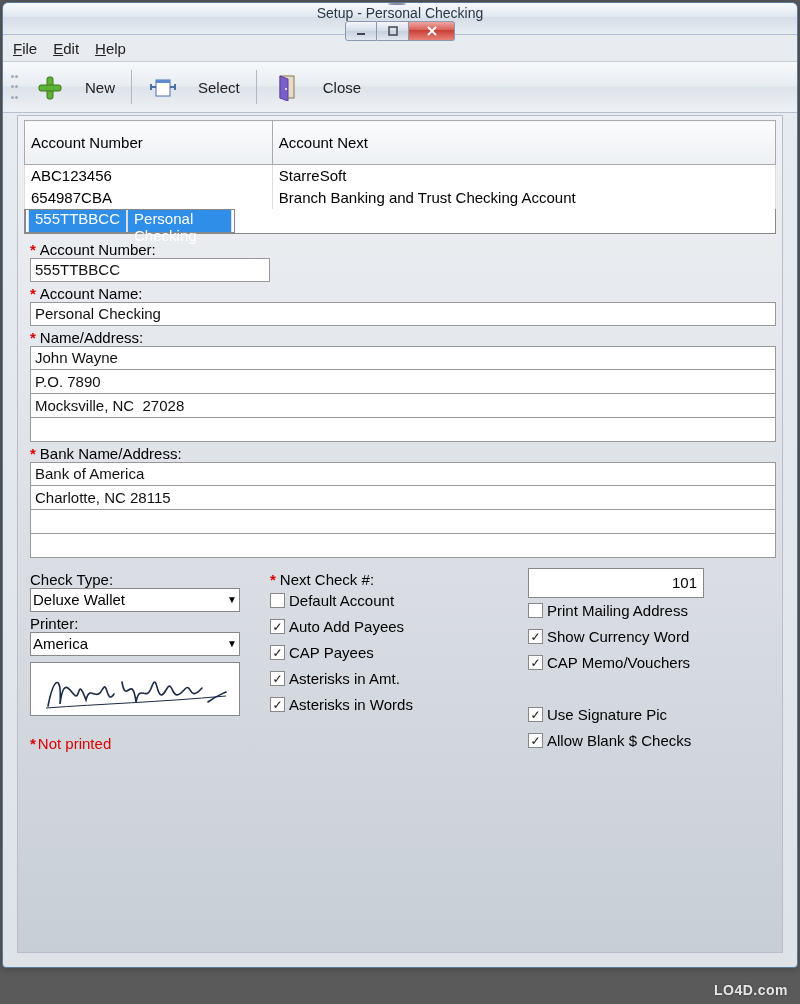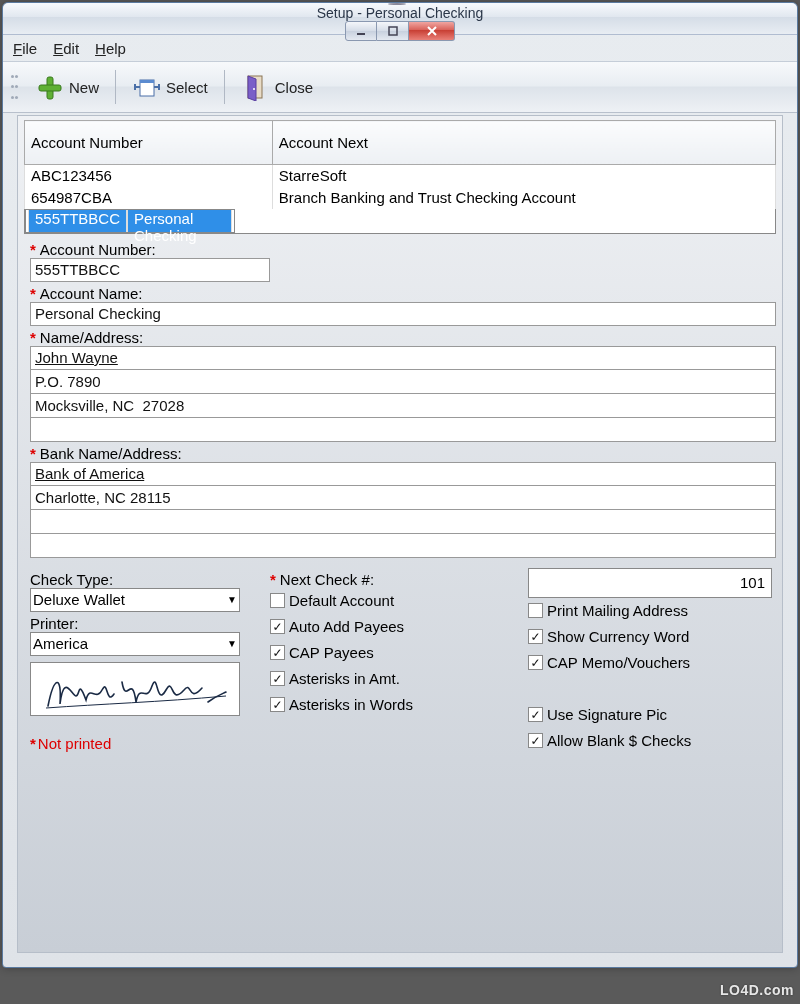--- a/index.html
+++ b/index.html
@@ -16,53 +16,53 @@
 .win-btn.max { border-left: none; }
 .win-btn.close { width: 46px; border-left: none; border-radius: 0 3px 3px 0; background: linear-gradient(#f0a5a0, #d86058 45%, #c83f34 46%, #e98078); color: #fff; font-weight: bold; font-size: 14px; }
 
 .menubar { height: 26px; padding: 3px 10px; display: flex; gap: 16px; align-items: center; color: #222; }
 .menubar span { cursor: pointer; }
 .menubar u { text-decoration: underline; }
 
 .toolbar { height: 52px; background: linear-gradient(#f7f9fb, #e8edf2 48%, #dde3ea 50%, #eef1f5); border-top: 1px solid #c5cdd8; border-bottom: 1px solid #b8c0cc; display:flex; align-items:center; padding: 0 8px; gap: 2px; }
 .tb-grip { width: 8px; height: 32px; display:flex; flex-direction:column; justify-content:space-around; margin-right:4px; }
 .tb-grip i { display:block; width:3px; height:3px; background:#a0aab8; border-radius:50%; box-shadow: 4px 0 #a0aab8; }
-.tb-btn { display:flex; align-items:center; gap:6px; padding: 4px 10px; cursor:pointer; border-radius:3px; color:#222; }
+.tb-btn { display:flex; align-items:center; gap:22px; padding: 4px 10px; cursor:pointer; border-radius:3px; color:#222; }
 .tb-sep { width:1px; height:34px; background:#b0b8c4; margin: 0 4px; }
 .tb-icon { width:28px; height:28px; display:flex; align-items:center; justify-content:center; }
 
 .content { position:absolute; top:112px; left:14px; right:14px; bottom:14px; background: linear-gradient(#eff1f4, #c8ced6); border: 1px solid #b6bec9; padding: 4px 6px 8px; overflow:hidden; }
 
 
 .atable { border:1px solid #888; background:#fff; border-collapse:collapse; width:100%; }
 .atable th { text-align:left; font-weight:normal; background: linear-gradient(#fbfcfd,#edf0f4); border:1px solid #aaa; padding: 13px 6px; height:18px; }
 .atable td { border-left:1px solid #ddd; border-right:1px solid #ddd; padding: 0 6px; height:22px; background:#fff; }
 .atable tr.sel td { background:#2f8fe8; color:#fff; }
 
 .form { padding: 4px 0 0 6px; }
 .lbl { display:flex; align-items:center; gap:2px; margin-top:3px; }
 .req { color:#d00; font-weight:bold; margin-right:2px; }
 .txt { background:#fff; border:1px solid #999; height:24px; padding: 1px 4px; color:#111; }
 .txt.full { width: 100%; }
 .addr-block .txt { border-top:none; }
-.addr-block .txt:first-child { border-top:1px solid #999;text-decoration:underline; }
+.addr-block .txt:first-child { border-top:1px solid #999; }
 
 .bottom { display:flex; margin-top:10px; gap:10px; }
 .col { flex:1; }
 .col.left { flex:0 0 230px; }
 .sel { width:210px; height:24px; border:1px solid #888; background:#fff; padding:0 2px; display:flex; align-items:center; justify-content:space-between; cursor:pointer; }
 .sel .arrow { font-size:10px; }
 .sig { width:210px; height:54px; border:1px solid #888; background:#fff; margin-top:6px; display:flex; align-items:center; justify-content:center; }
 .notprinted { color:#d00; font-size:13px; margin-top:19px; }
 
 .chk-row { display:flex; align-items:center; gap:4px; height:26px; cursor:pointer; }
 .chk { width:15px; height:15px; border:1px solid #888; background:#fff; display:inline-flex; align-items:center; justify-content:center; font-size:12px; color:#111; }
-.numbox { width:244px; height:26px; border:1px solid #888; background:#fff; text-align:right; padding: 14px 6px; }
-
-.watermark { position:absolute; right:6px; bottom:6px; color:#fff; font-size:14px; font-weight:600; letter-spacing:.5px; opacity:.85; text-shadow:0 0 2px rgba(0,0,0,.6); }
+.numbox { width:176px; height:26px; border:1px solid #888; background:#fff; text-align:right; padding: 14px 6px; }
+
+.watermark { position:absolute; right:12px; bottom:6px; color:#fff; font-size:14px; font-weight:600; letter-spacing:.5px; opacity:.85; text-shadow:0 0 2px rgba(0,0,0,.6); }
 
 svg { display:block; }
 </style>
 </head>
 <body>
 
 <div class="window">
   <div class="titlebar">
     <div class="app-icon"></div>
     <div class="title">Setup - Personal Checking</div>

